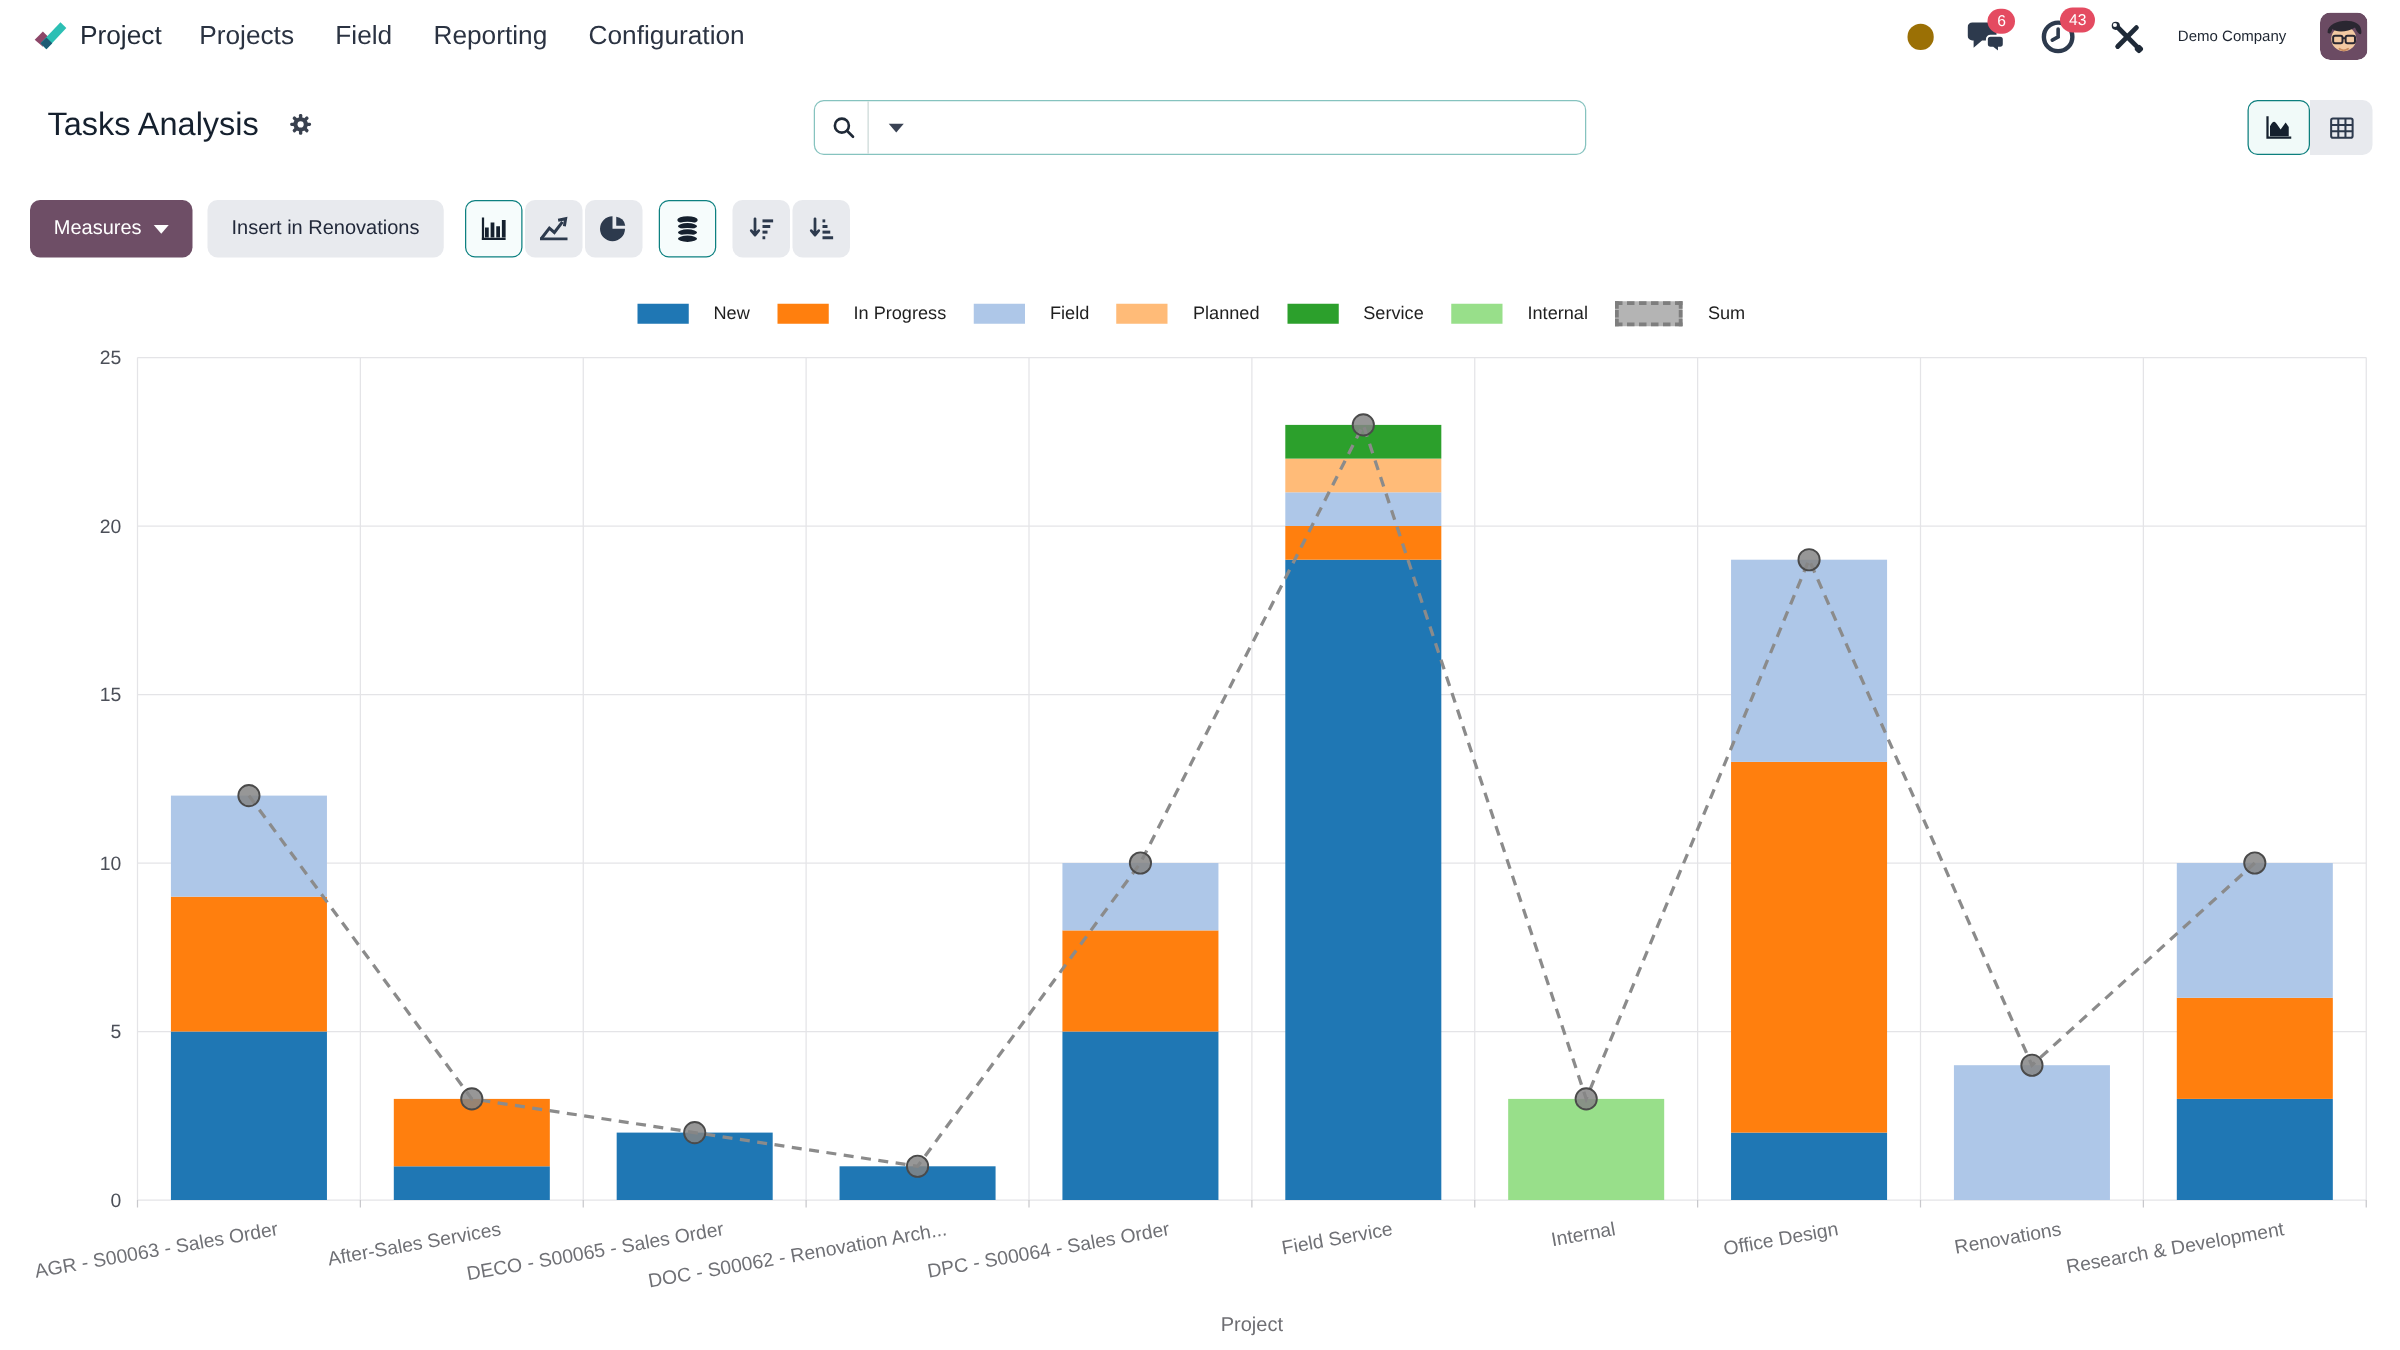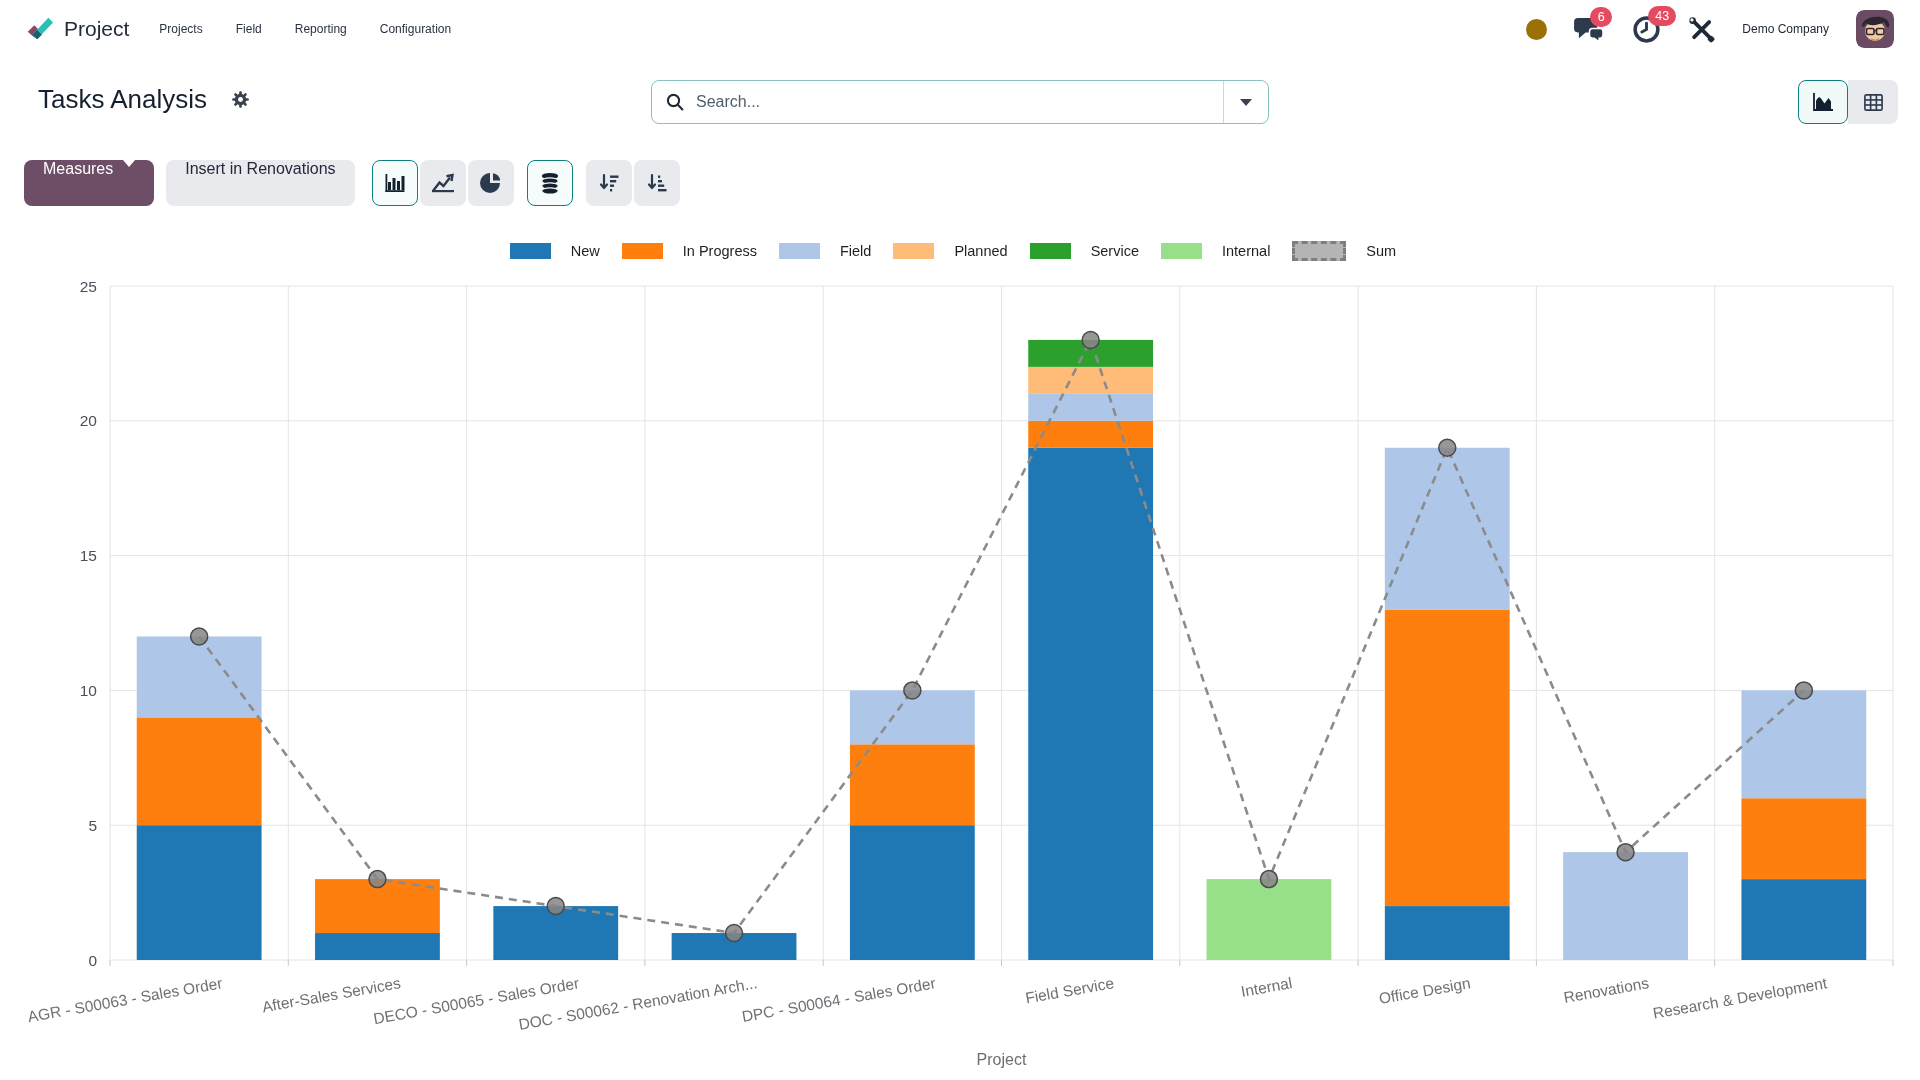--- a/index.html
+++ b/index.html
@@ -2,21 +2,21 @@
 <html><head>
 <meta charset="utf-8">
 <style>
   html,body{margin:0;padding:0;background:#fff;}
   body{width:1920px;height:1080px;position:relative;font-family:"Liberation Sans",sans-serif;color:#232a35;overflow:hidden;}
 
   
   .navbar{position:absolute;top:0;left:0;width:100%;height:58px;display:flex;align-items:center;padding:0 26px 0 24px;box-sizing:border-box;background:#fff;z-index:5;}
   .brand{display:flex;align-items:center;gap:10px;cursor:pointer;}
   .brand-name{font-size:21px;color:#222b38;}
-  .nav-menu{display:flex;align-items:center;gap:33px;margin-left:30px;font-size:12px;color:#2b3342;}
+  .nav-menu{display:flex;align-items:center;gap:33px;margin-left:30px;font-size:21px;color:#2b3342;}
   .nav-menu span{cursor:pointer;}
   .nav-right{margin-left:auto;display:flex;align-items:center;gap:27px;}
   .systray-icon{position:relative;display:flex;align-items:center;justify-content:center;cursor:pointer;}
   .badge{position:absolute;top:-9px;left:16px;background:#e44b61;color:#fff;font-size:12.5px;line-height:1;padding:4px 7px;border-radius:11px;min-width:8px;text-align:center;}
   .gold-dot{width:21px;height:21px;border-radius:50%;background:#9b7005;}
   .company-name{font-size:12px;color:#1d2531;}
   .avatar{width:38px;height:38px;border-radius:8px;overflow:hidden;display:block;}
 
   
   .control-row{position:absolute;top:58px;left:0;width:100%;height:70px;z-index:4;}
@@ -29,21 +29,21 @@
   .search-toggle{width:44px;align-self:stretch;border-left:1px solid #ccd9d8;display:flex;align-items:center;justify-content:center;cursor:pointer;}
   .caret-down{width:0;height:0;border-left:6px solid transparent;border-right:6px solid transparent;border-top:7px solid #3a4354;}
   .view-switcher{position:absolute;right:22px;top:22px;display:flex;}
   .vs-btn{width:50px;height:44px;display:flex;align-items:center;justify-content:center;background:#e8eaee;cursor:pointer;box-sizing:border-box;}
   .vs-btn.first{border-radius:8px 0 0 8px;}
   .vs-btn.last{border-radius:0 8px 8px 0;}
   .vs-btn.active{background:#f1faf9;border:1.5px solid #0d7f7e;border-radius:8px;z-index:1;}
 
   
   .toolbar{position:absolute;top:158px;left:0;width:100%;height:50px;display:flex;align-items:center;padding-left:24px;box-sizing:border-box;z-index:4;}
-  .btn{height:46px;border:none;border-radius:8px;font-size:16px;font-family:"Liberation Sans",sans-serif;display:flex;align-items:flex-start;justify-content:center;cursor:pointer;box-sizing:border-box;}
+  .btn{height:46px;border:none;border-radius:8px;font-size:16px;font-family:"Liberation Sans",sans-serif;display:flex;align-items:center;justify-content:center;cursor:pointer;box-sizing:border-box;}
   .btn-measures{background:#6e4e66;color:#fff;padding:0 19px;gap:10px;margin-right:12px;}
   .btn-measures .caret-down{border-top-color:#fff;}
   .btn-gray{background:#e8eaee;color:#22293a;padding:0 19px;margin-right:17px;}
   .icon-btn{width:46px;height:46px;background:#e8eaee;border-radius:8px;display:flex;align-items:center;justify-content:center;cursor:pointer;box-sizing:border-box;}
   .icon-btn.active{background:#f6fcfc;border:1.5px solid #0d8080;}
   .btn-group{display:flex;gap:2px;margin-right:13px;}
 
   
   #chart-svg{position:absolute;top:0;left:0;z-index:1;}
   .legend{position:absolute;top:241px;left:0;width:100%;display:flex;justify-content:center;align-items:center;gap:8px;z-index:3;}
@@ -129,21 +129,20 @@
     </span>
   </div>
 
   <div class="searchbox">
     <span class="search-glass" style="display:flex;">
       <svg width="18" height="18" viewBox="0 0 18 18" fill="none" stroke="#1f2937" stroke-width="2.1">
         <circle cx="7.5" cy="7.5" r="5.6"></circle>
         <line x1="11.8" y1="11.8" x2="16.4" y2="16.4" stroke-linecap="round"></line>
       </svg>
     </span>
-    <input type="text" placeholder="Search..." style="">
     <span class="search-toggle">
       <span class="caret-down"></span>
     </span>
   </div>
 
   <div class="view-switcher">
     <span class="vs-btn first active">
       <svg width="24" height="22" viewBox="0 0 24 22">
         <path d="M3 2 V19 H22" fill="none" stroke="#15202e" stroke-width="1.8"></path>
         <path d="M5 18 L5 10 C7.5 5 9 5.5 11 9 L13.5 12.5 L17.5 7 L20 10.5 V18 Z" fill="#15202e"></path>

